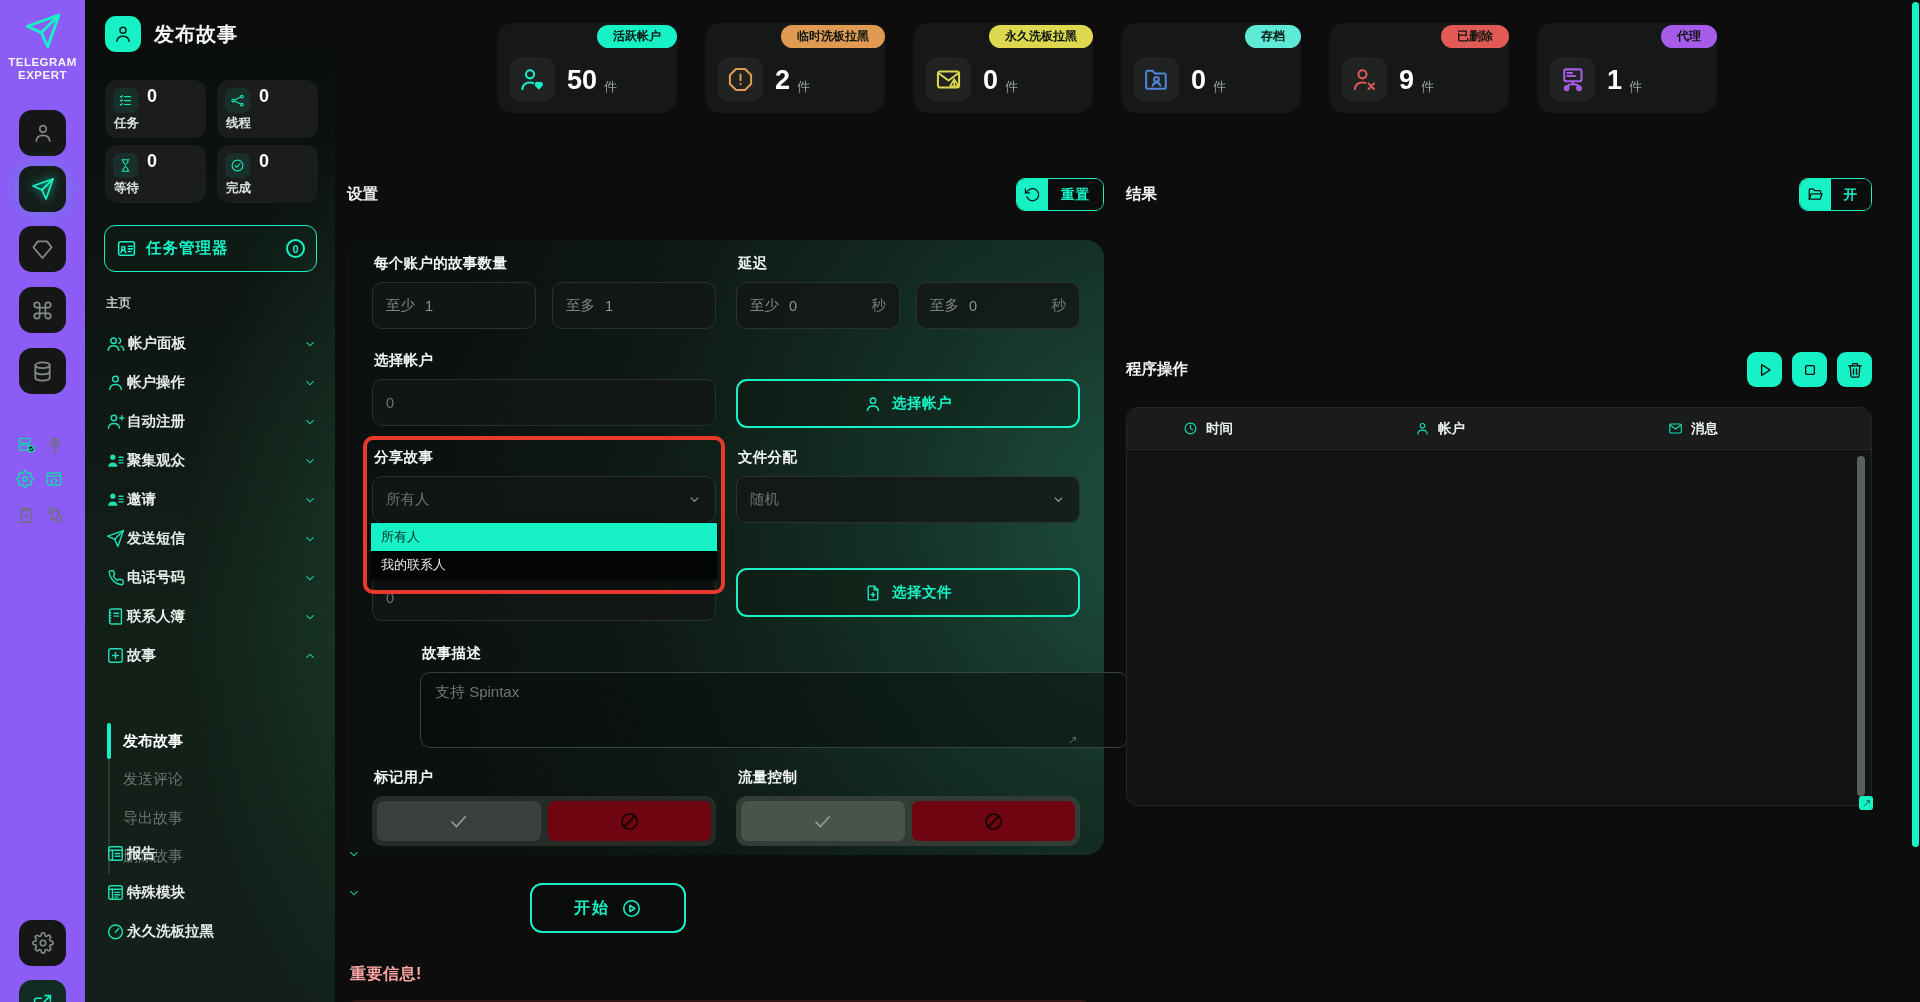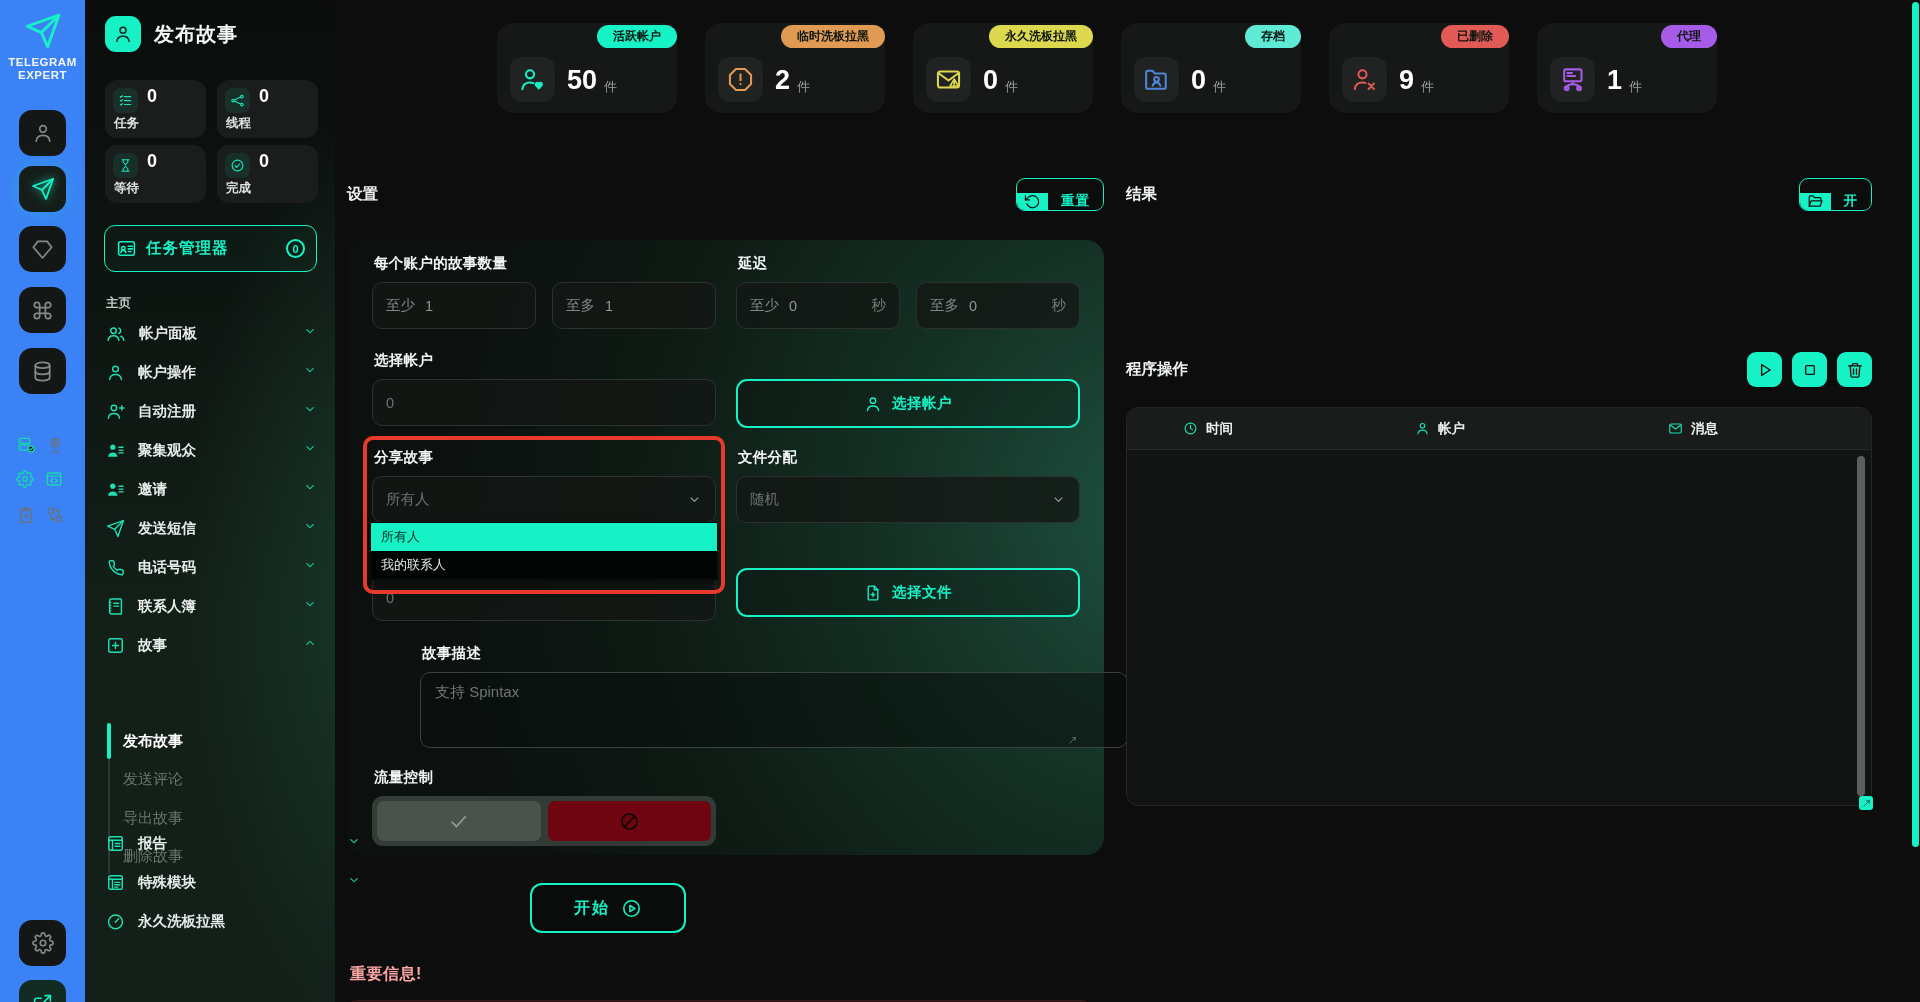--- a/index.html
+++ b/index.html
@@ -3,21 +3,21 @@
 <meta charset="utf-8">
 <style>
   * { margin:0; padding:0; box-sizing:border-box; }
   html,body { width:1920px; height:1002px; overflow:hidden; background:#0c0d0c;
     font-family:"Liberation Sans","DejaVu Sans",sans-serif; }
   #app { position:relative; width:1920px; height:1002px; background:#0c0d0c; }
   .ic { display:block; flex:none; }
   svg symbol { fill:none; stroke:currentColor; stroke-width:1.8; stroke-linecap:round; stroke-linejoin:round; }
 
   
-  #rail { position:absolute; left:0; top:0; width:85px; height:1002px; background:#3b82f6; overflow:hidden; z-index:6; }
+  #rail { position:absolute; left:0; top:0; width:85px; height:1002px; background:#8b5cf6; overflow:hidden; z-index:6; }
   .logo-wrap { position:absolute; top:12px; left:0; width:85px; text-align:center; color:#16f2c6; }
   .logo-wrap svg { margin:0 auto 6px; }
   .logo-txt { color:#f2f5f3; font-size:11.5px; font-weight:800; letter-spacing:.5px; line-height:13px; }
   .rail-btn { position:absolute; left:19px; width:47px; height:46px; border-radius:13px; background:#151716;
     display:flex; align-items:center; justify-content:center; color:#848986; }
   .rail-btn.active { color:#16f2c6; background:#151d1a; box-shadow:0 0 20px rgba(22,242,198,.22); }
   .rail-btn.active svg { filter:drop-shadow(0 0 5px rgba(22,242,198,.8)); }
   .mini { position:absolute; width:18px; height:18px; color:#6d7270; }
   .mini.teal { color:#16d9ad; }
   .rail-ext { position:absolute; left:19px; top:980px; width:47px; height:46px; border-radius:13px;
@@ -37,21 +37,21 @@
   .stat .sval { position:absolute; left:42px; top:6px; font-size:18px; font-weight:800; color:#fff; }
   .stat .slab { position:absolute; left:9px; bottom:6px; font-size:12.5px; font-weight:600; color:#dfe4e1; }
   .task-btn { position:absolute; left:19px; top:225px; width:213px; height:47px; border:1.5px solid #16f2c6;
     border-radius:11px; display:flex; align-items:center; padding:0 11px; gap:9px; color:#16f2c6; background:rgba(22,242,198,.03); }
   .task-btn .tlab { font-size:15.5px; font-weight:800; letter-spacing:1px; }
   .task-btn .ring { margin-left:auto; width:19px; height:19px; border:2px solid #16f2c6; border-radius:50%;
     font-size:11px; font-weight:800; display:flex; align-items:center; justify-content:center; }
   .sec-lab { position:absolute; left:21px; top:295px; font-size:12.5px; font-weight:700; color:#c3cac6; }
   .menu { position:absolute; left:0; top:324px; width:250px; }
   .menu2 { position:absolute; left:0; top:834px; width:294px; }
-  .m-item { height:39px; display:flex; padding:0 18px 0 21px; gap:13px; cursor:pointer; }
+  .m-item { height:39px; display:flex; align-items:center; padding:0 18px 0 21px; gap:2px; cursor:pointer; }
   .m-item .mic { color:#1fe0b4; }
   .m-item .mlab { font-size:14.5px; font-weight:600; color:#e7ecea; }
   .m-item .chev { margin-left:auto; color:#16d9ad; }
   .submenu { position:absolute; left:0; top:722px; width:250px; }
   .submenu .vline { position:absolute; left:23px; top:2px; width:2px; height:150px; background:#2b3932; border-radius:1px; }
   .sm-item { position:relative; height:38.5px; display:flex; align-items:center; padding-left:38px; font-size:15px; color:#6b7570; cursor:pointer; }
   .sm-item.active { color:#ffffff; font-weight:700; }
   .sm-item.active .abar { position:absolute; left:21.5px; top:1px; width:4px; height:36px; background:#16f2c6; border-radius:2px; }
 
   
@@ -62,21 +62,21 @@
     padding:0 16px; font-size:12px; font-weight:700; color:#0b1511; }
   .ctile { position:absolute; left:13px; top:34px; width:45px; height:45px; border-radius:12px;
     background:rgba(255,255,255,.05); display:flex; align-items:center; justify-content:center; }
   .cval { position:absolute; left:70px; top:42px; font-size:27px; font-weight:800; color:#fff; display:flex; align-items:flex-end; gap:7px; }
   .cunit { font-size:13px; font-weight:400; color:#999f9b; }
 
   
   .settings-col { position:absolute; left:12px; top:178px; width:757px; }
   .row-head { height:33px; display:flex; align-items:center; justify-content:space-between; }
   .h-lab { font-size:15.5px; font-weight:700; color:#eff3f1; }
-  .btn-split { display:flex; height:33px; border:1.5px solid #16f2c6; border-radius:9px; overflow:hidden; cursor:pointer;align-items:flex-end; }
+  .btn-split { display:flex; height:33px; border:1.5px solid #16f2c6; border-radius:9px; overflow:hidden; cursor:pointer; }
   .sp-i { width:31px; background:#16f2c6; color:#081310; display:flex; align-items:center; justify-content:center; }
   .sp-t { padding:0 13px; background:#0b0e0d; color:#16f2c6; font-size:13.5px; font-weight:800; display:flex; align-items:center; letter-spacing:1px; }
   .panel { margin-top:29px; height:615px; border-radius:18px; padding:14px 24px 13px 25px; position:relative;
     background:radial-gradient(95% 125% at 107% 45%, #1e5140 0%, #143024 38%, #0e1a14 72%, #0c110f 100%); }
   .grid2 { display:grid; grid-template-columns:344px 344px; column-gap:20px; }
   .lbl { font-size:14.5px; font-weight:800; color:#f2f6f4; margin:0 0 11px 2px; height:17px; letter-spacing:.3px; }
   .minmax { display:flex; gap:16px; }
   .inp { flex:1; display:flex; align-items:center; height:47px; background:rgba(20,23,21,.82);
     border:1px solid #2d312e; border-radius:10px; padding:0 13px; gap:10px; cursor:text; }
   .pre { color:#7f8683; font-size:14.5px; }
@@ -802,20 +802,35 @@
           <div class="ta-wrap">
             <textarea class="desc" placeholder="支持 Spintax" style=""></textarea>
             <svg class="ic ta-grip" width="9" height="9">
                 <use href="#i-resize"></use>
               </svg>
           </div>
         </div>
 
         <div class="grid2 mt20">
           <div>
+            <div class="lbl">标记用户</div>
+            <div class="toggle">
+              <div class="tg-seg seg-ok">
+                  <svg class="ic" width="21" height="21">
+                    <use href="#i-check"></use>
+                  </svg>
+                </div>
+              <div class="tg-seg seg-no">
+                  <svg class="ic" width="21" height="21">
+                    <use href="#i-ban"></use>
+                  </svg>
+                </div>
+            </div>
+          </div>
+          <div>
             <div class="lbl">流量控制</div>
             <div class="toggle lighter">
               <div class="tg-seg seg-ok">
                   <svg class="ic" width="21" height="21">
                     <use href="#i-check"></use>
                   </svg>
                 </div>
               <div class="tg-seg seg-no">
                   <svg class="ic" width="21" height="21">
                     <use href="#i-ban"></use>

